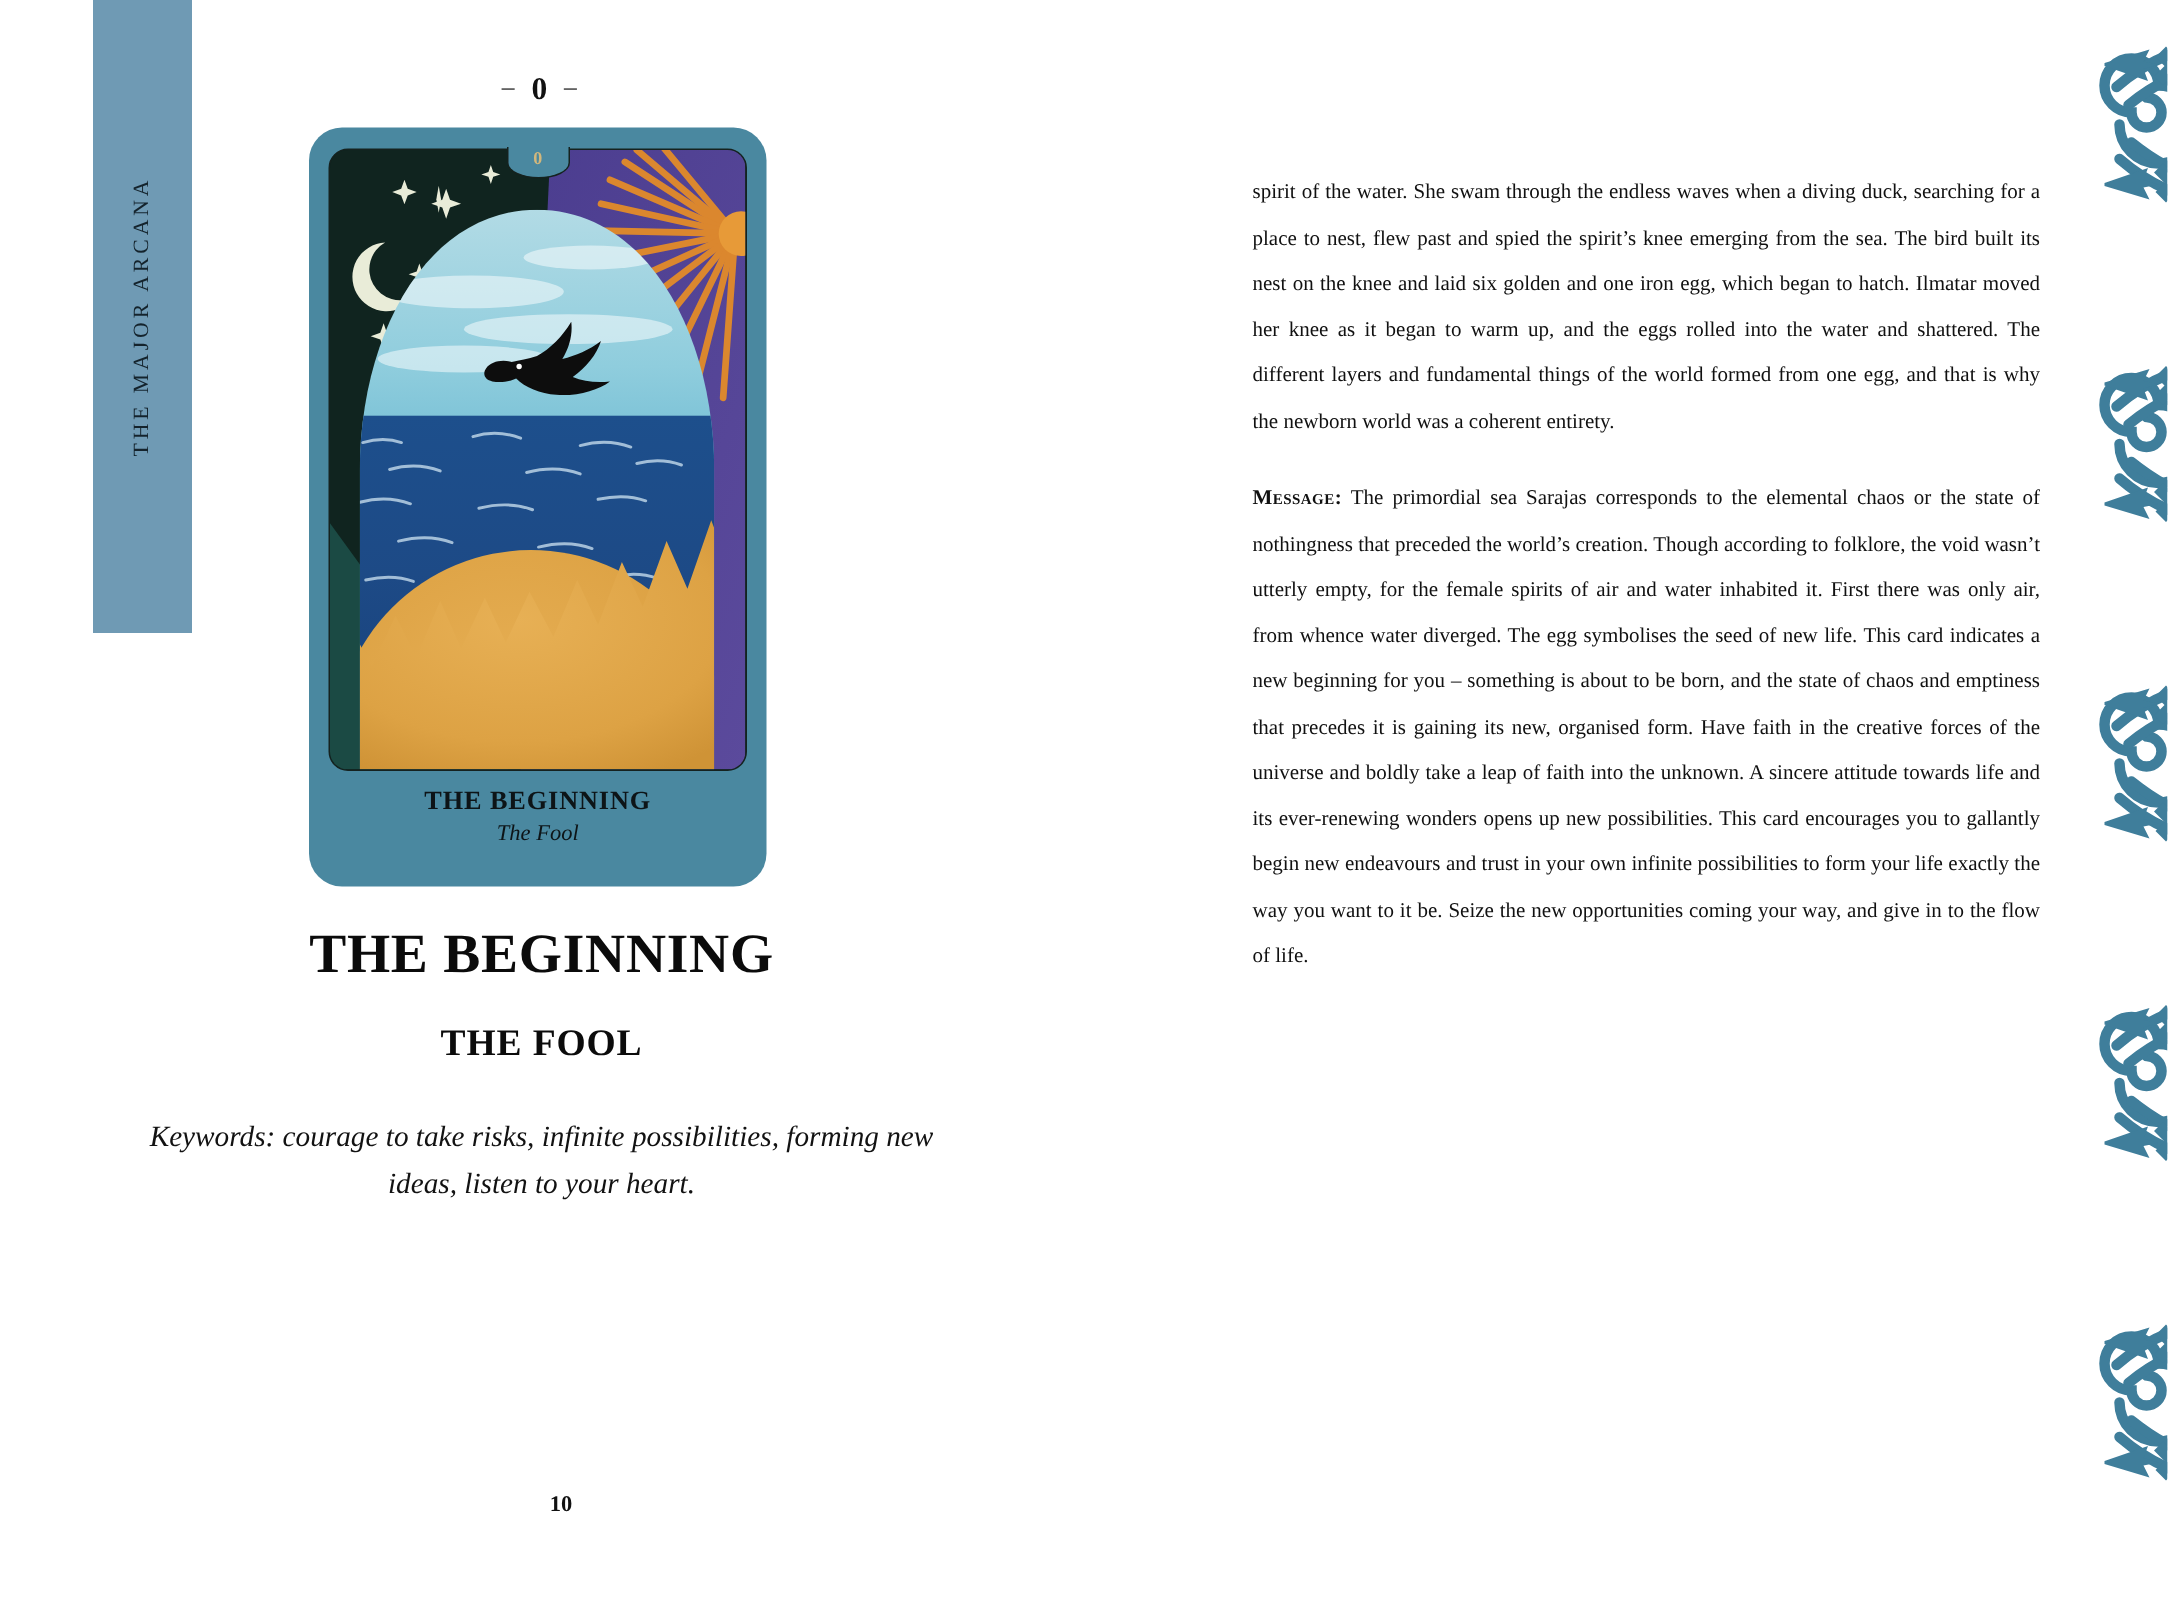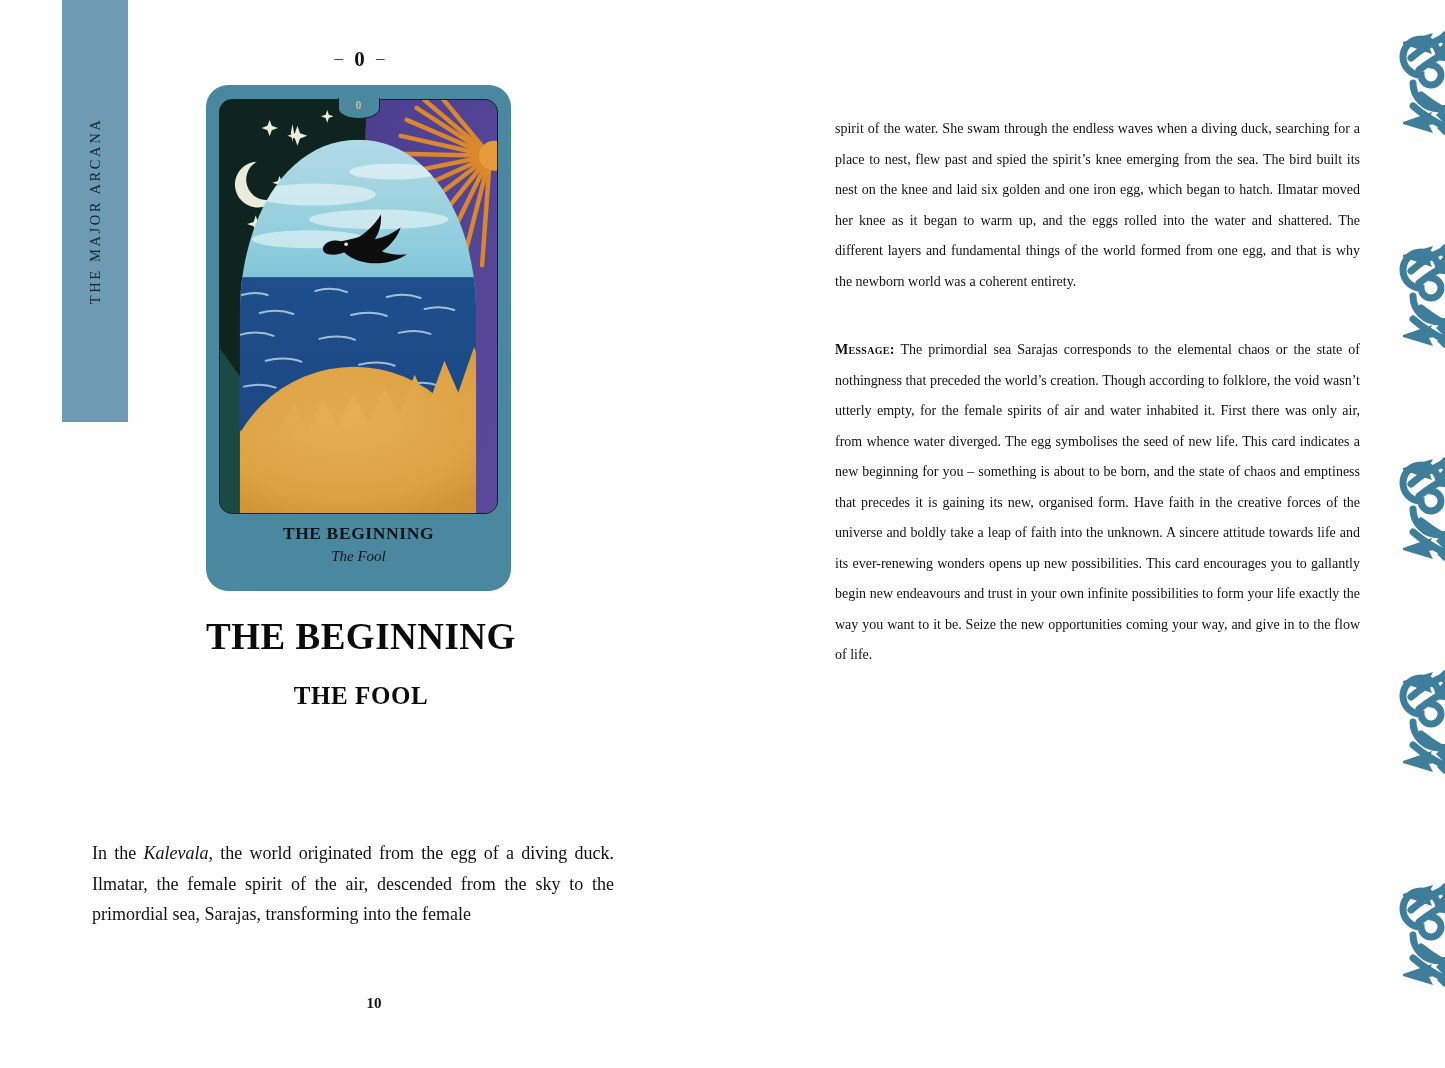--- a/index.html
+++ b/index.html
@@ -197,21 +197,21 @@
     position: absolute;
     left: 113px;
     width: 525px;
     top: 114px;
     font-size: 14px;
     line-height: 30.5px;
     text-align: justify;
     color: #111;
   }
   .body-right p { margin: 0; }
-  .body-right p + p { margin-top: 38px; }
+  .body-right p + p { margin-top: 21px; }
   .smallcaps {
     font-variant: small-caps;
     font-weight: bold;
     letter-spacing: 0.3px;
   }
 
   
   .folio {
     position: absolute;
     top: 995px;
@@ -377,22 +377,22 @@
 
       <div class="card-caption">
         <div class="card-caption-main">THE BEGINNING</div>
         <div class="card-caption-sub">The Fool</div>
       </div>
     </div>
 
     <div class="title-main">THE BEGINNING</div>
     <div class="title-sub">THE FOOL</div>
 
-
-    <div class="body-left"><span>In the </span><em>Kalevala</em><span>, the world originated from the egg of a diving duck. Ilmatar, the female spirit of the air, descended from the sky to the primordial sea, Sarajas, transforming into the female</span></div>
+    <div class="keywords">Keywords: courage to take risks, infinite possibilities, forming new ideas, listen to your heart.</div>
+
 
     <div class="folio folio-left">10</div>
   </div>
 
   <div class="page-right">
 
     <div class="body-right">
       <p>spirit of the water. She swam through the endless waves when a diving duck, searching for a place to nest, flew past and spied the spirit’s knee emerging from the sea. The bird built its nest on the knee and laid six golden and one iron egg, which began to hatch. Ilmatar moved her knee as it began to warm up, and the eggs rolled into the water and shattered. The different layers and fundamental things of the world formed from one egg, and that is why the newborn world was a coherent entirety.</p>
       <p><span class="smallcaps">Message:</span><span> The primordial sea Sarajas corresponds to the elemental chaos or the state of nothingness that preceded the world’s creation. Though according to folklore, the void wasn’t utterly empty, for the female spirits of air and water inhabited it. First there was only air, from whence water diverged. The egg symbolises the seed of new life. This card indicates a new beginning for you – something is about to be born, and the state of chaos and emptiness that precedes it is gaining its new, organised form. Have faith in the creative forces of the universe and boldly take a leap of faith into the unknown. A sincere attitude towards life and its ever-renewing wonders opens up new possibilities. This card encourages you to gallantly begin new endeavours and trust in your own infinite possibilities to form your life exactly the way you want to it be. Seize the new opportunities coming your way, and give in to the flow of life.</span></p>
     </div>

